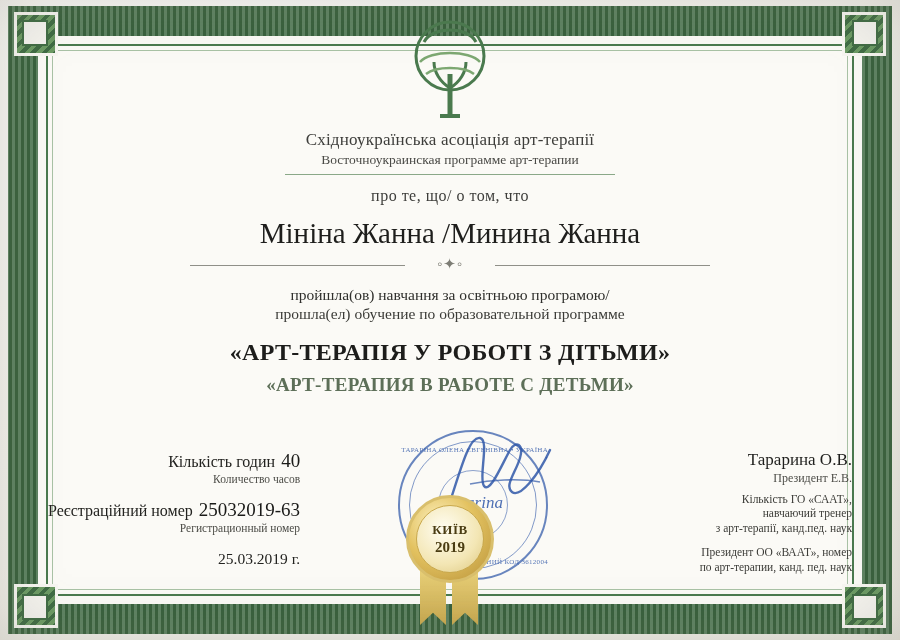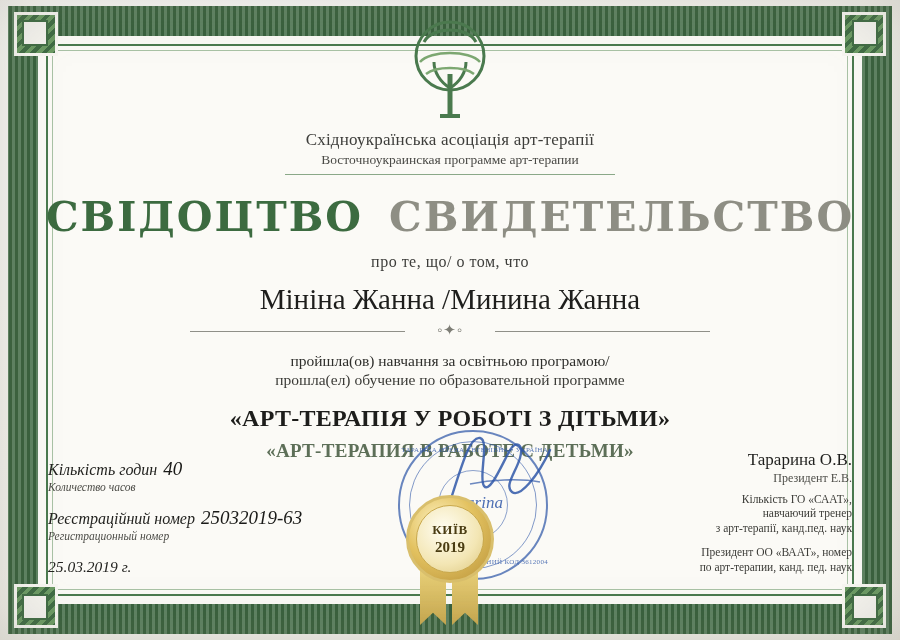--- a/index.html
+++ b/index.html
@@ -219,23 +219,22 @@
   .details {
     position: absolute;
     left: 48px;
     right: 48px;
     bottom: 40px;
     height: 150px;
   }
   .det-left {
     position: absolute;
     left: 0;
-    top: 8px;
-    text-align: left;
-    font-style: italic;
+    top: 0;
+    text-align: right;
   }
   .det-right {
     position: absolute;
     right: 0;
     top: 0;
     text-align: right;
   }
   .row-ua {
     font-size: 16px;
     color: #232320;
@@ -426,24 +425,20 @@
       <path d="M34 26 C42 10 78 10 86 26" stroke="#4a7a4e" stroke-width="3" fill="none"></path>
       <path d="M30 46 C40 34 80 34 90 46" stroke="#7da872" stroke-width="2.5" fill="none"></path>
       <path d="M36 58 C46 50 74 50 84 58" stroke="#7da872" stroke-width="2.5" fill="none"></path>
       <rect x="50" y="98" width="20" height="4" fill="#4a7a4e"></rect>
     </svg>
 
     <div class="org-ua">Східноукраїнська асоціація арт-терапії</div>
     <div class="org-ru">Восточноукраинская программе арт-терапии</div>
     <div class="org-rule"></div>
 
-    <div class="title-row">
-      <span class="title-ua">СВІДОЦТВО</span>
-      <span class="title-ru">СВИДЕТЕЛЬСТВО</span>
-    </div>
 
     <div class="subtitle">про те, що/ о том, что</div>
 
     <div class="name-line">Мініна Жанна /Минина Жанна</div>
     <div class="name-rule-wrap">
       <span class="ln l"></span>
       <span class="ln r"></span>
       <span class="name-orn">◦✦◦</span>
     </div>
 

